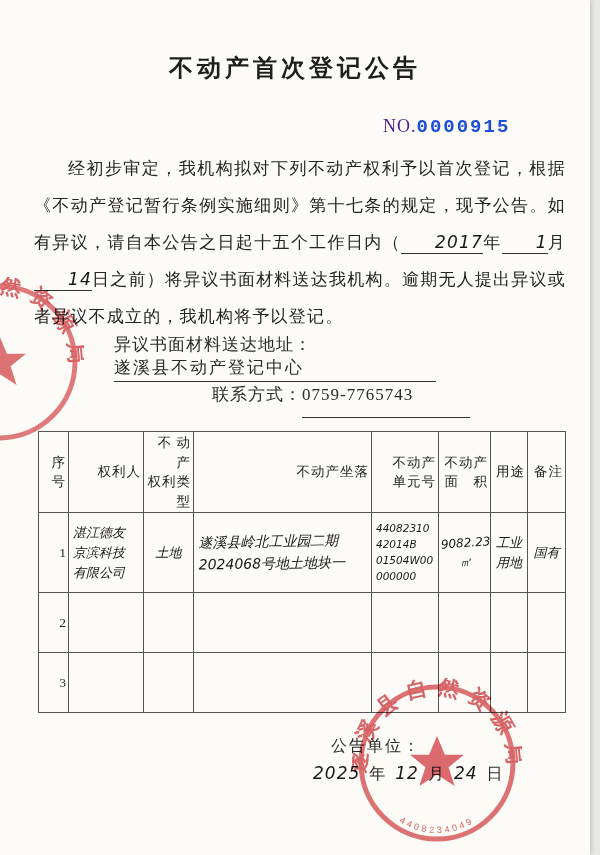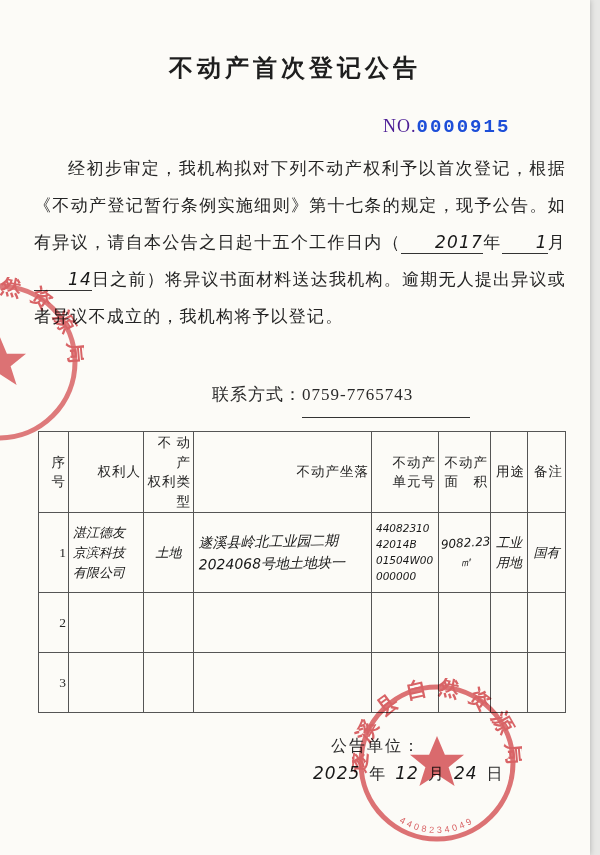--- a/index.html
+++ b/index.html
@@ -93,20 +93,23 @@
   <div class="doc-title">不动产首次登记公告</div>
 
   <div class="no-line">
     <span class="no-label">NO.</span><span class="no-value">0000915</span>
   </div>
 
   <div class="body-par">
     <span>经初步审定，我机构拟对下列不动产权利予以首次登记，根据《不动产登记暂行条例实施细则》第十七条的规定，现予公告。如有异议，请自本公告之日起十五个工作日内（</span><span class="fill"><span class="hw">2017</span></span><span>年</span><span class="fill small"><span class="hw">1</span></span><span>月</span><span class="fill small"><span class="hw">14</span></span><span>日之前）</span><span>将异议书面材料送达我机构。逾期无人提出异议或者异议不成立的，我机构将予以登记。</span>
   </div>
 
+  <div class="addr-line">
+    <span>异议书面材料送达地址：</span><span class="addr-value">遂溪县不动产登记中心</span>
+  </div>
 
   <div class="contact-line">
     <span>联系方式：</span><span class="contact-value">0759-7765743</span>
   </div>
 
   <table class="reg-table">
     <colgroup>
       <col style="width:30px">
         <col style="width:75px">
         <col style="width:50px">

